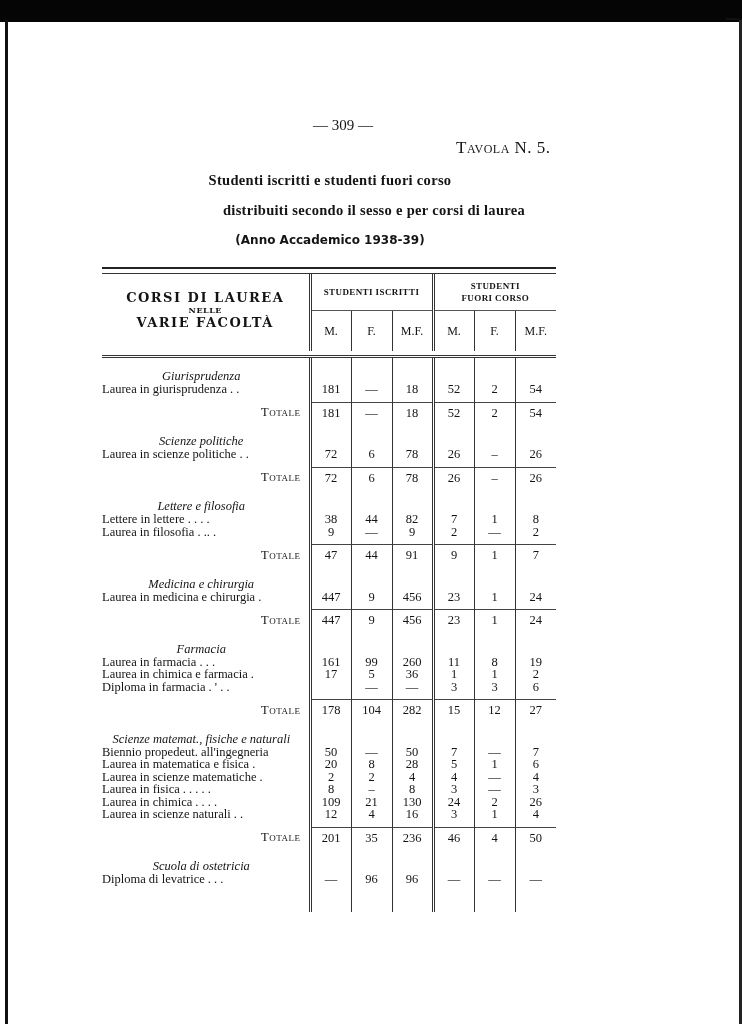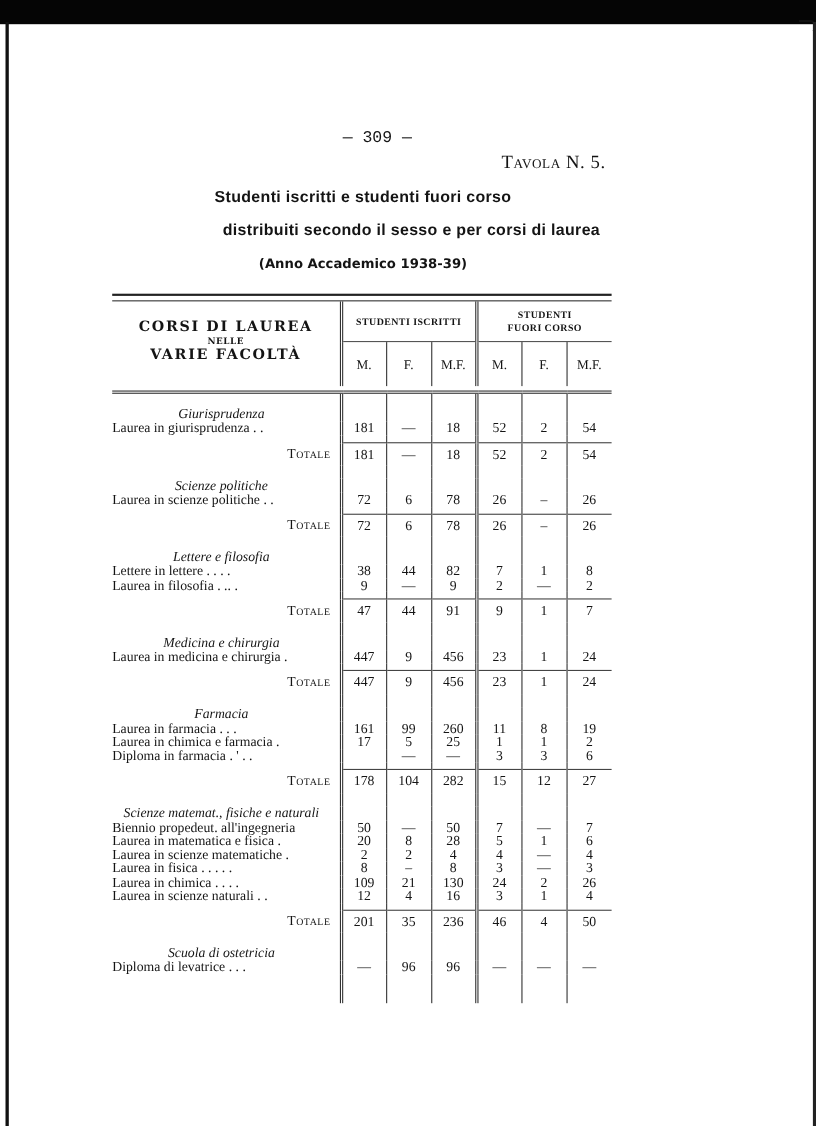--- a/index.html
+++ b/index.html
@@ -6,23 +6,23 @@
   body {
     width: 742px; height: 1024px; position: relative; overflow: hidden;
     background: #ffffff; color: #141414;
     font-family: "DejaVu Serif", "Liberation Serif", serif;
   }
   .top-band { position: absolute; left: 0; top: 0; width: 742px; height: 22px; background: #050505; }
   .left-edge { position: absolute; left: 5px; top: 20px; width: 3px; height: 1004px; background: #111; }
   .right-edge { position: absolute; right: 0; top: 20px; width: 3px; height: 1004px; background: #222; }
   .corner { position: absolute; right: 0; top: 18px; width: 14px; height: 8px; border-top: 2px solid #111; border-right: 2px solid #111; border-top-right-radius: 6px; }
 
-  .page-number { position: absolute; top: 117px; left: 0; width: 686px; text-align: center; font-size: 15px; font-family: Liberation Mono, monospace; }
+  .page-number { position: absolute; top: 117px; left: 0; width: 686px; text-align: center; font-size: 15px; font-family: Liberation Serif, serif; }
   .tavola { position: absolute; top: 138px; left: 456px; font-size: 17px; font-family: "Liberation Serif", serif; letter-spacing: 0.5px; font-variant: small-caps; }
-  .title1, .title2 { position: absolute; left: 0; width: 660px; text-align: center; font-family: Liberation Sans, sans-serif; font-weight: bold; font-size: 14.5px; letter-spacing: 0.3px; }
+  .title1, .title2 { position: absolute; left: 0; width: 660px; text-align: center; font-family: Liberation Serif, serif; font-weight: bold; font-size: 14.5px; letter-spacing: 0.3px; }
   .title1 { top: 172px; }
   .title2 { top: 202px; margin-left: 44px; }
   .subtitle { position: absolute; top: 233px; left: 0; width: 660px; text-align: center; font-family: "DejaVu Sans", sans-serif; font-weight: bold; font-size: 12px; }
 
   .table-wrap { position: absolute; left: 102px; top: 267px; width: 454px; }
   .rule-double { height: 4px; border-top: 2px solid #222; border-bottom: 1px solid #333; }
   table { border-collapse: collapse; width: 454px; table-layout: fixed; font-size: 12.5px; font-family: "Liberation Serif", serif; }
   col.c-label { width: 208px; }
   col.c-n { width: 41px; }
   th, td { padding: 0; vertical-align: top; }
@@ -313,21 +313,21 @@
           <td class="num sgl-left">99</td>
           <td class="num sgl-left">260</td>
           <td class="num dbl-left">11</td>
           <td class="num sgl-left">8</td>
           <td class="num sgl-left">19</td>
         </tr>
         <tr>
           <td class="lbl">Laurea in chimica e farmacia .</td>
           <td class="num dbl-left">17</td>
           <td class="num sgl-left">5</td>
-          <td class="num sgl-left">25</td>
+          <td class="num sgl-left">36</td>
           <td class="num dbl-left">1</td>
           <td class="num sgl-left">1</td>
           <td class="num sgl-left">2</td>
         </tr>
         <tr>
           <td class="lbl">Diploma in farmacia . ' . .</td>
           <td class="num dbl-left"></td>
           <td class="num sgl-left">—</td>
           <td class="num sgl-left">—</td>
           <td class="num dbl-left">3</td>

